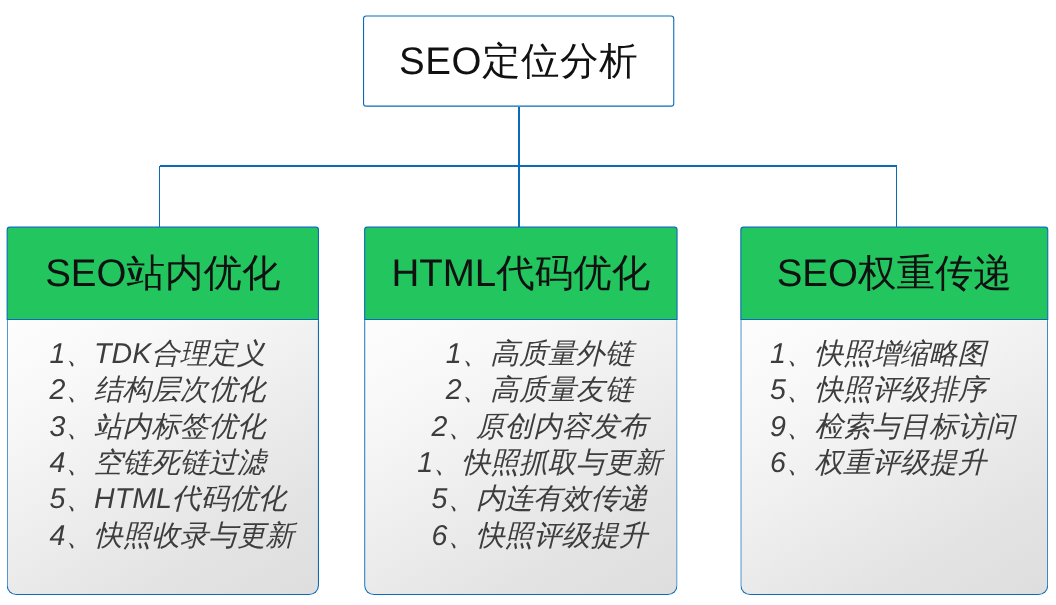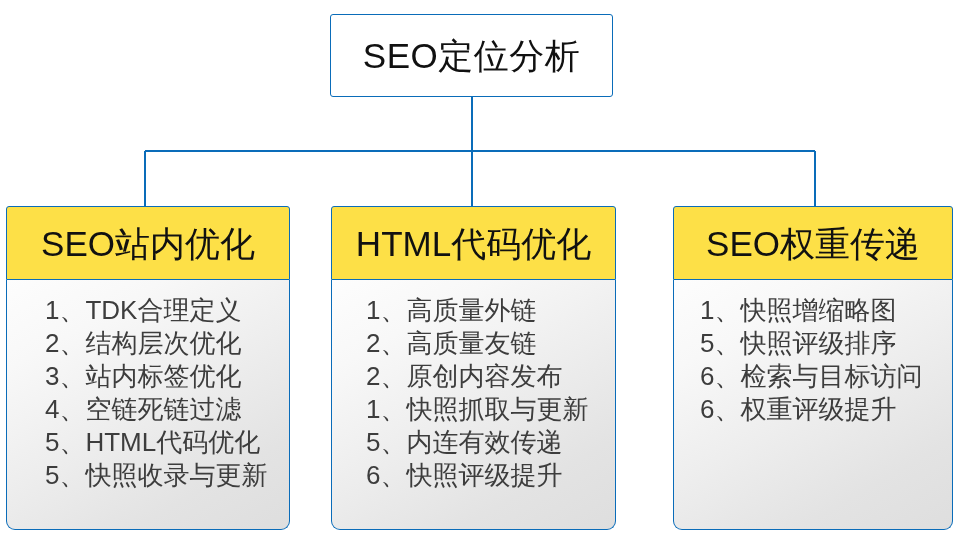--- a/index.html
+++ b/index.html
@@ -57,22 +57,22 @@
   .column {
     position: absolute;
     top: 206px;
   }
   .col-1 { left: 6px;   width: 284px; }
   .col-2 { left: 331px; width: 285px; }
   .col-3 { left: 673px; width: 280px; }
 
   .col-header {
     box-sizing: border-box;
-    height: 74px;
-    background: #fde047;
+    height: 85px;
+    background: #22c55e;
     border: 1.6px solid #0a6cb9;
     border-radius: 3px 3px 0 0;
     display: flex;
     align-items: center;
     justify-content: center;
   }
   .col-header .col-header-label {
     font-size: 35px;
     color: #111111;
     line-height: 1;
@@ -90,33 +90,34 @@
                 #f8f8f8 22%,
                 #ededed 52%,
                 #e3e3e3 78%,
                 #dedede 100%);
     padding: 14px 0 12px 0;
     display: flex;
     flex-direction: column;
     justify-content: flex-start;
     align-items: center;
     overflow: hidden;
+    font-style: italic;
   }
 
   .list-item {
     font-size: 26px;
     line-height: 33px;
     color: #3d3d3d;
     white-space: nowrap;
     width: 100%;
     box-sizing: border-box;
     padding-left: 38px;
   }
   .col-3 .list-item { padding-left: 26px; }
-  .col-2 .list-item { padding-left: 34px; }
+  .col-2 .list-item { padding-left: 34px; text-align: center; }
 </style>
 </head>
 <body>
 
 <div id="diagram">
 
   <svg id="connectors" viewBox="0 0 960 550" width="960" height="550" aria-hidden="true">
     <g fill="none" stroke="#0a6cb9" stroke-width="1.6" shape-rendering="crispEdges">
       <line x1="472" y1="97" x2="472" y2="151"></line>
       <line x1="145" y1="151" x2="815" y2="151"></line>
@@ -133,21 +134,21 @@
   <div class="column col-1">
     <div class="col-header">
       <span class="col-header-label">SEO站内优化</span>
     </div>
     <div class="col-list">
       <div class="list-item">1、TDK合理定义</div>
       <div class="list-item">2、结构层次优化</div>
       <div class="list-item">3、站内标签优化</div>
       <div class="list-item">4、空链死链过滤</div>
       <div class="list-item">5、HTML代码优化</div>
-      <div class="list-item">5、快照收录与更新</div>
+      <div class="list-item">4、快照收录与更新</div>
     </div>
   </div>
 
   <div class="column col-2">
     <div class="col-header">
       <span class="col-header-label">HTML代码优化</span>
     </div>
     <div class="col-list">
       <div class="list-item">1、高质量外链</div>
       <div class="list-item">2、高质量友链</div>
@@ -158,18 +159,18 @@
     </div>
   </div>
 
   <div class="column col-3">
     <div class="col-header">
       <span class="col-header-label">SEO权重传递</span>
     </div>
     <div class="col-list">
       <div class="list-item">1、快照增缩略图</div>
       <div class="list-item">5、快照评级排序</div>
-      <div class="list-item">6、检索与目标访问</div>
+      <div class="list-item">9、检索与目标访问</div>
       <div class="list-item">6、权重评级提升</div>
     </div>
   </div>
 
 </div>
 
 </body></html>

